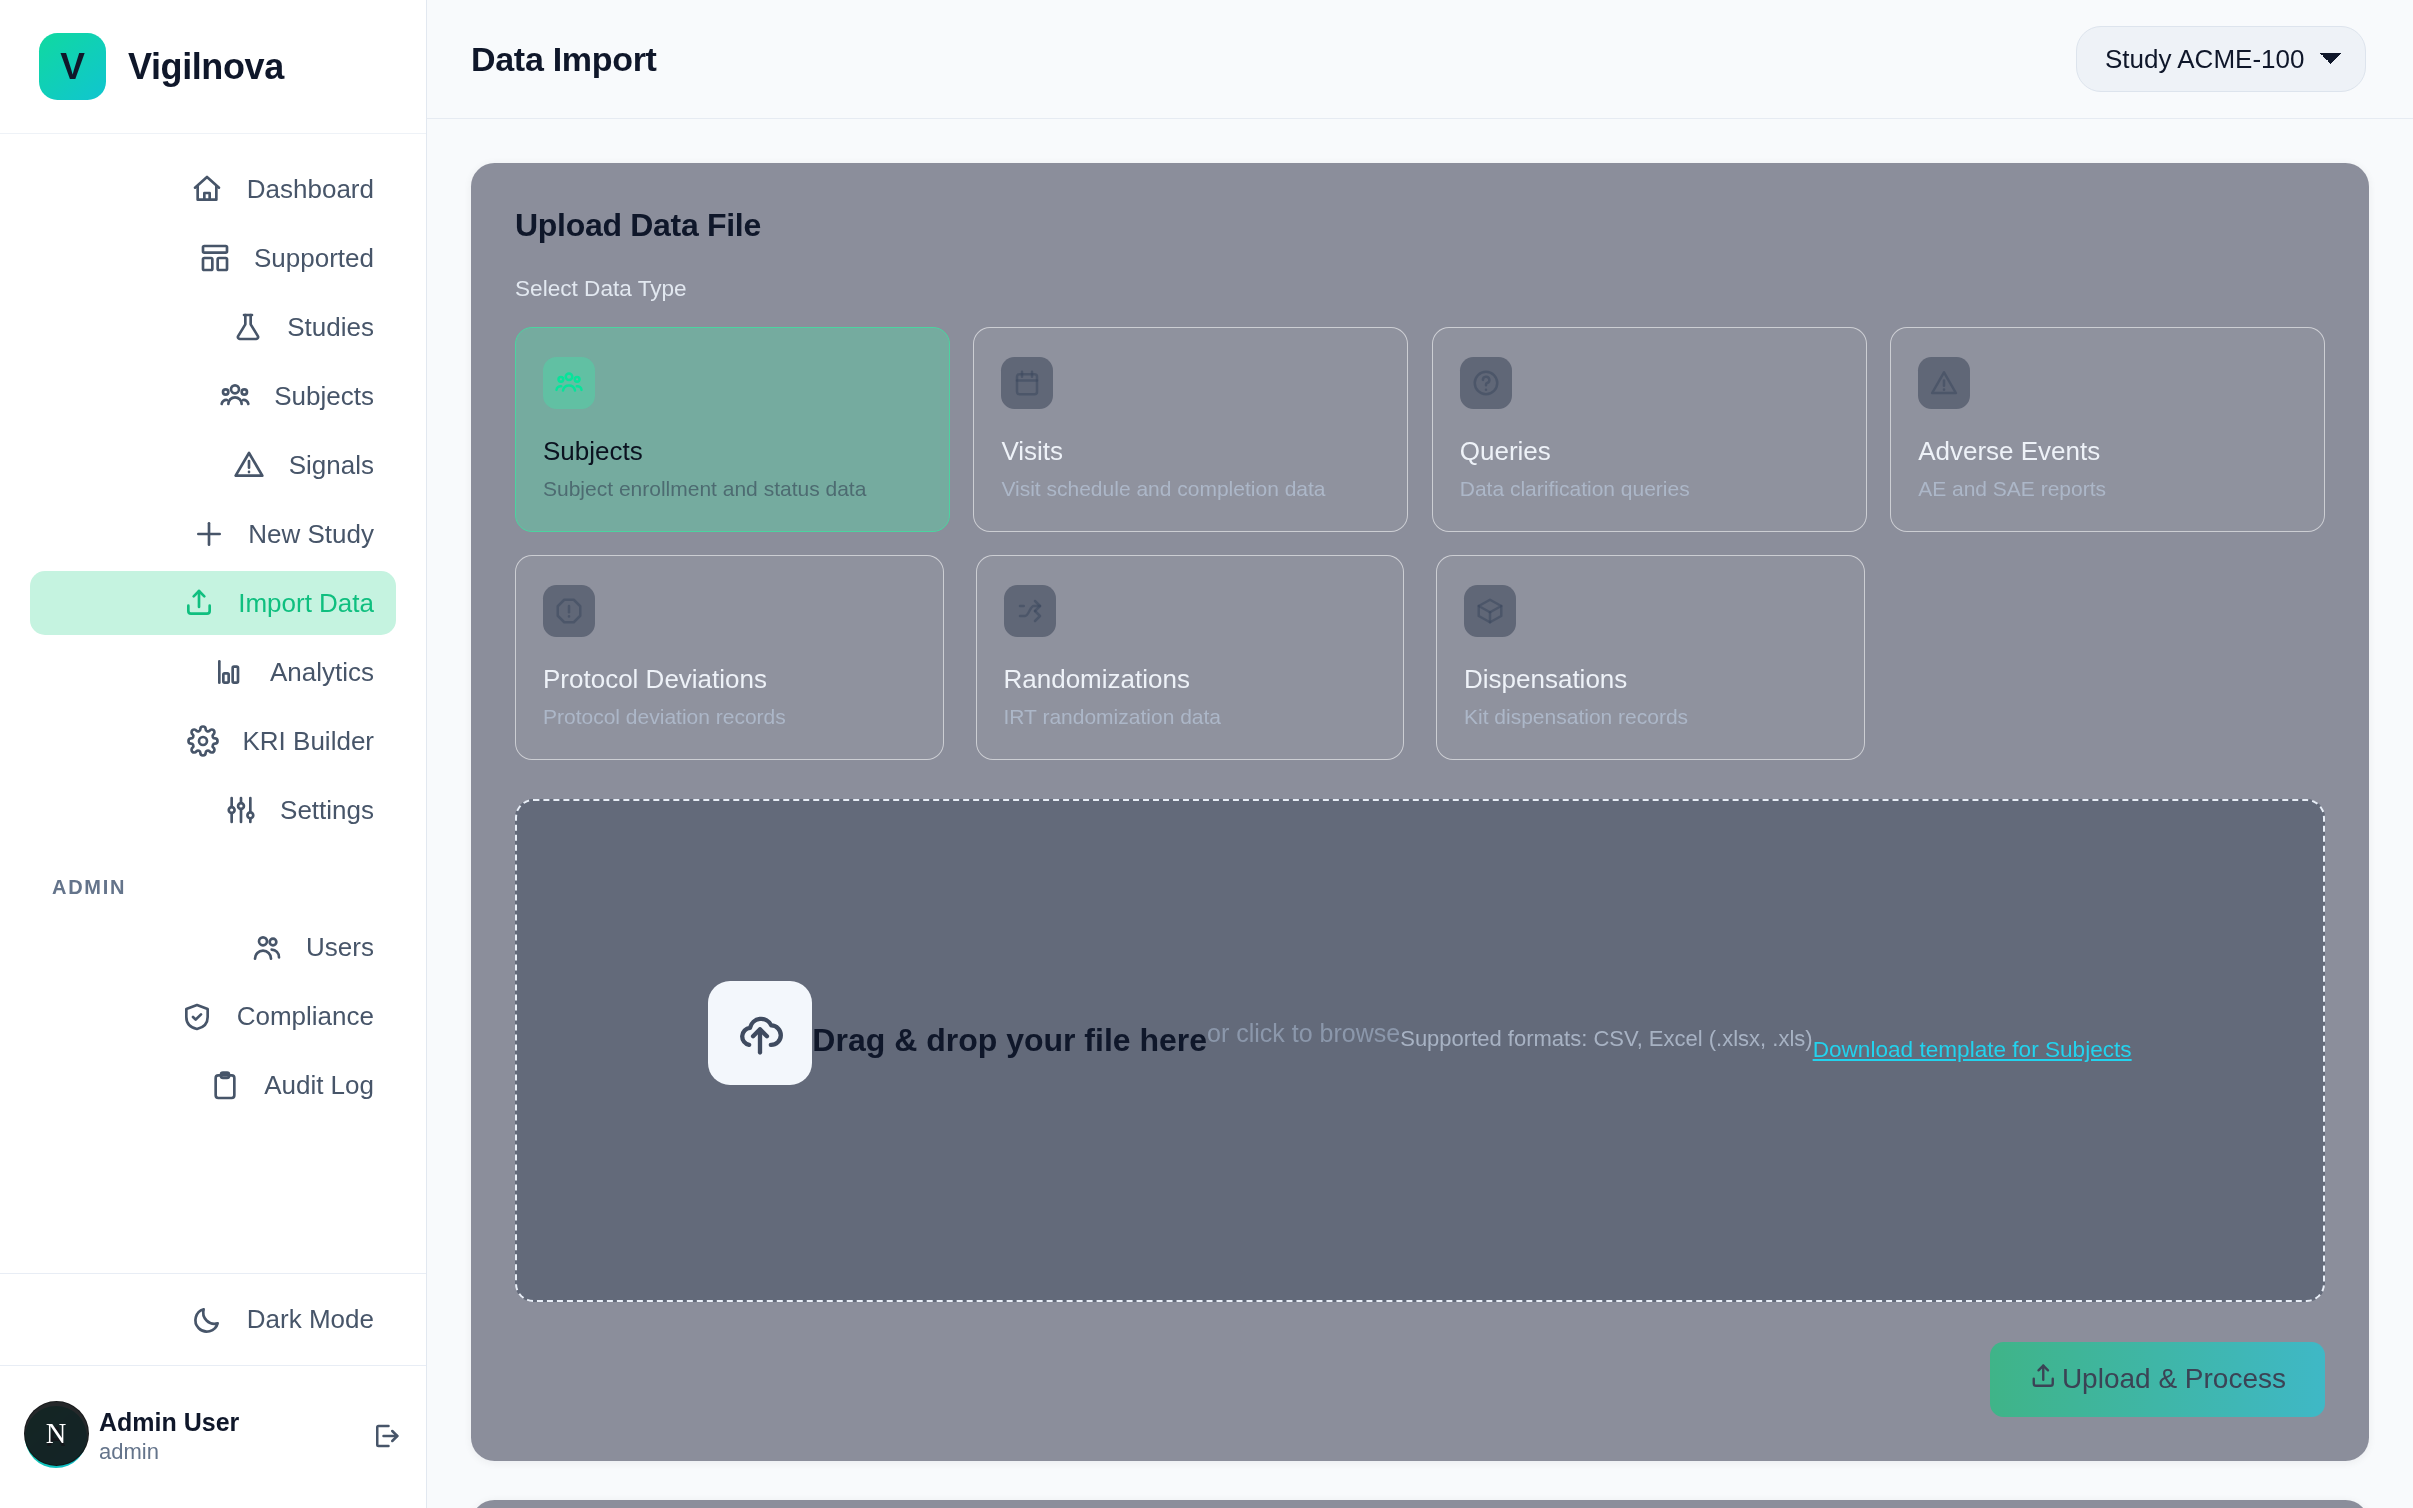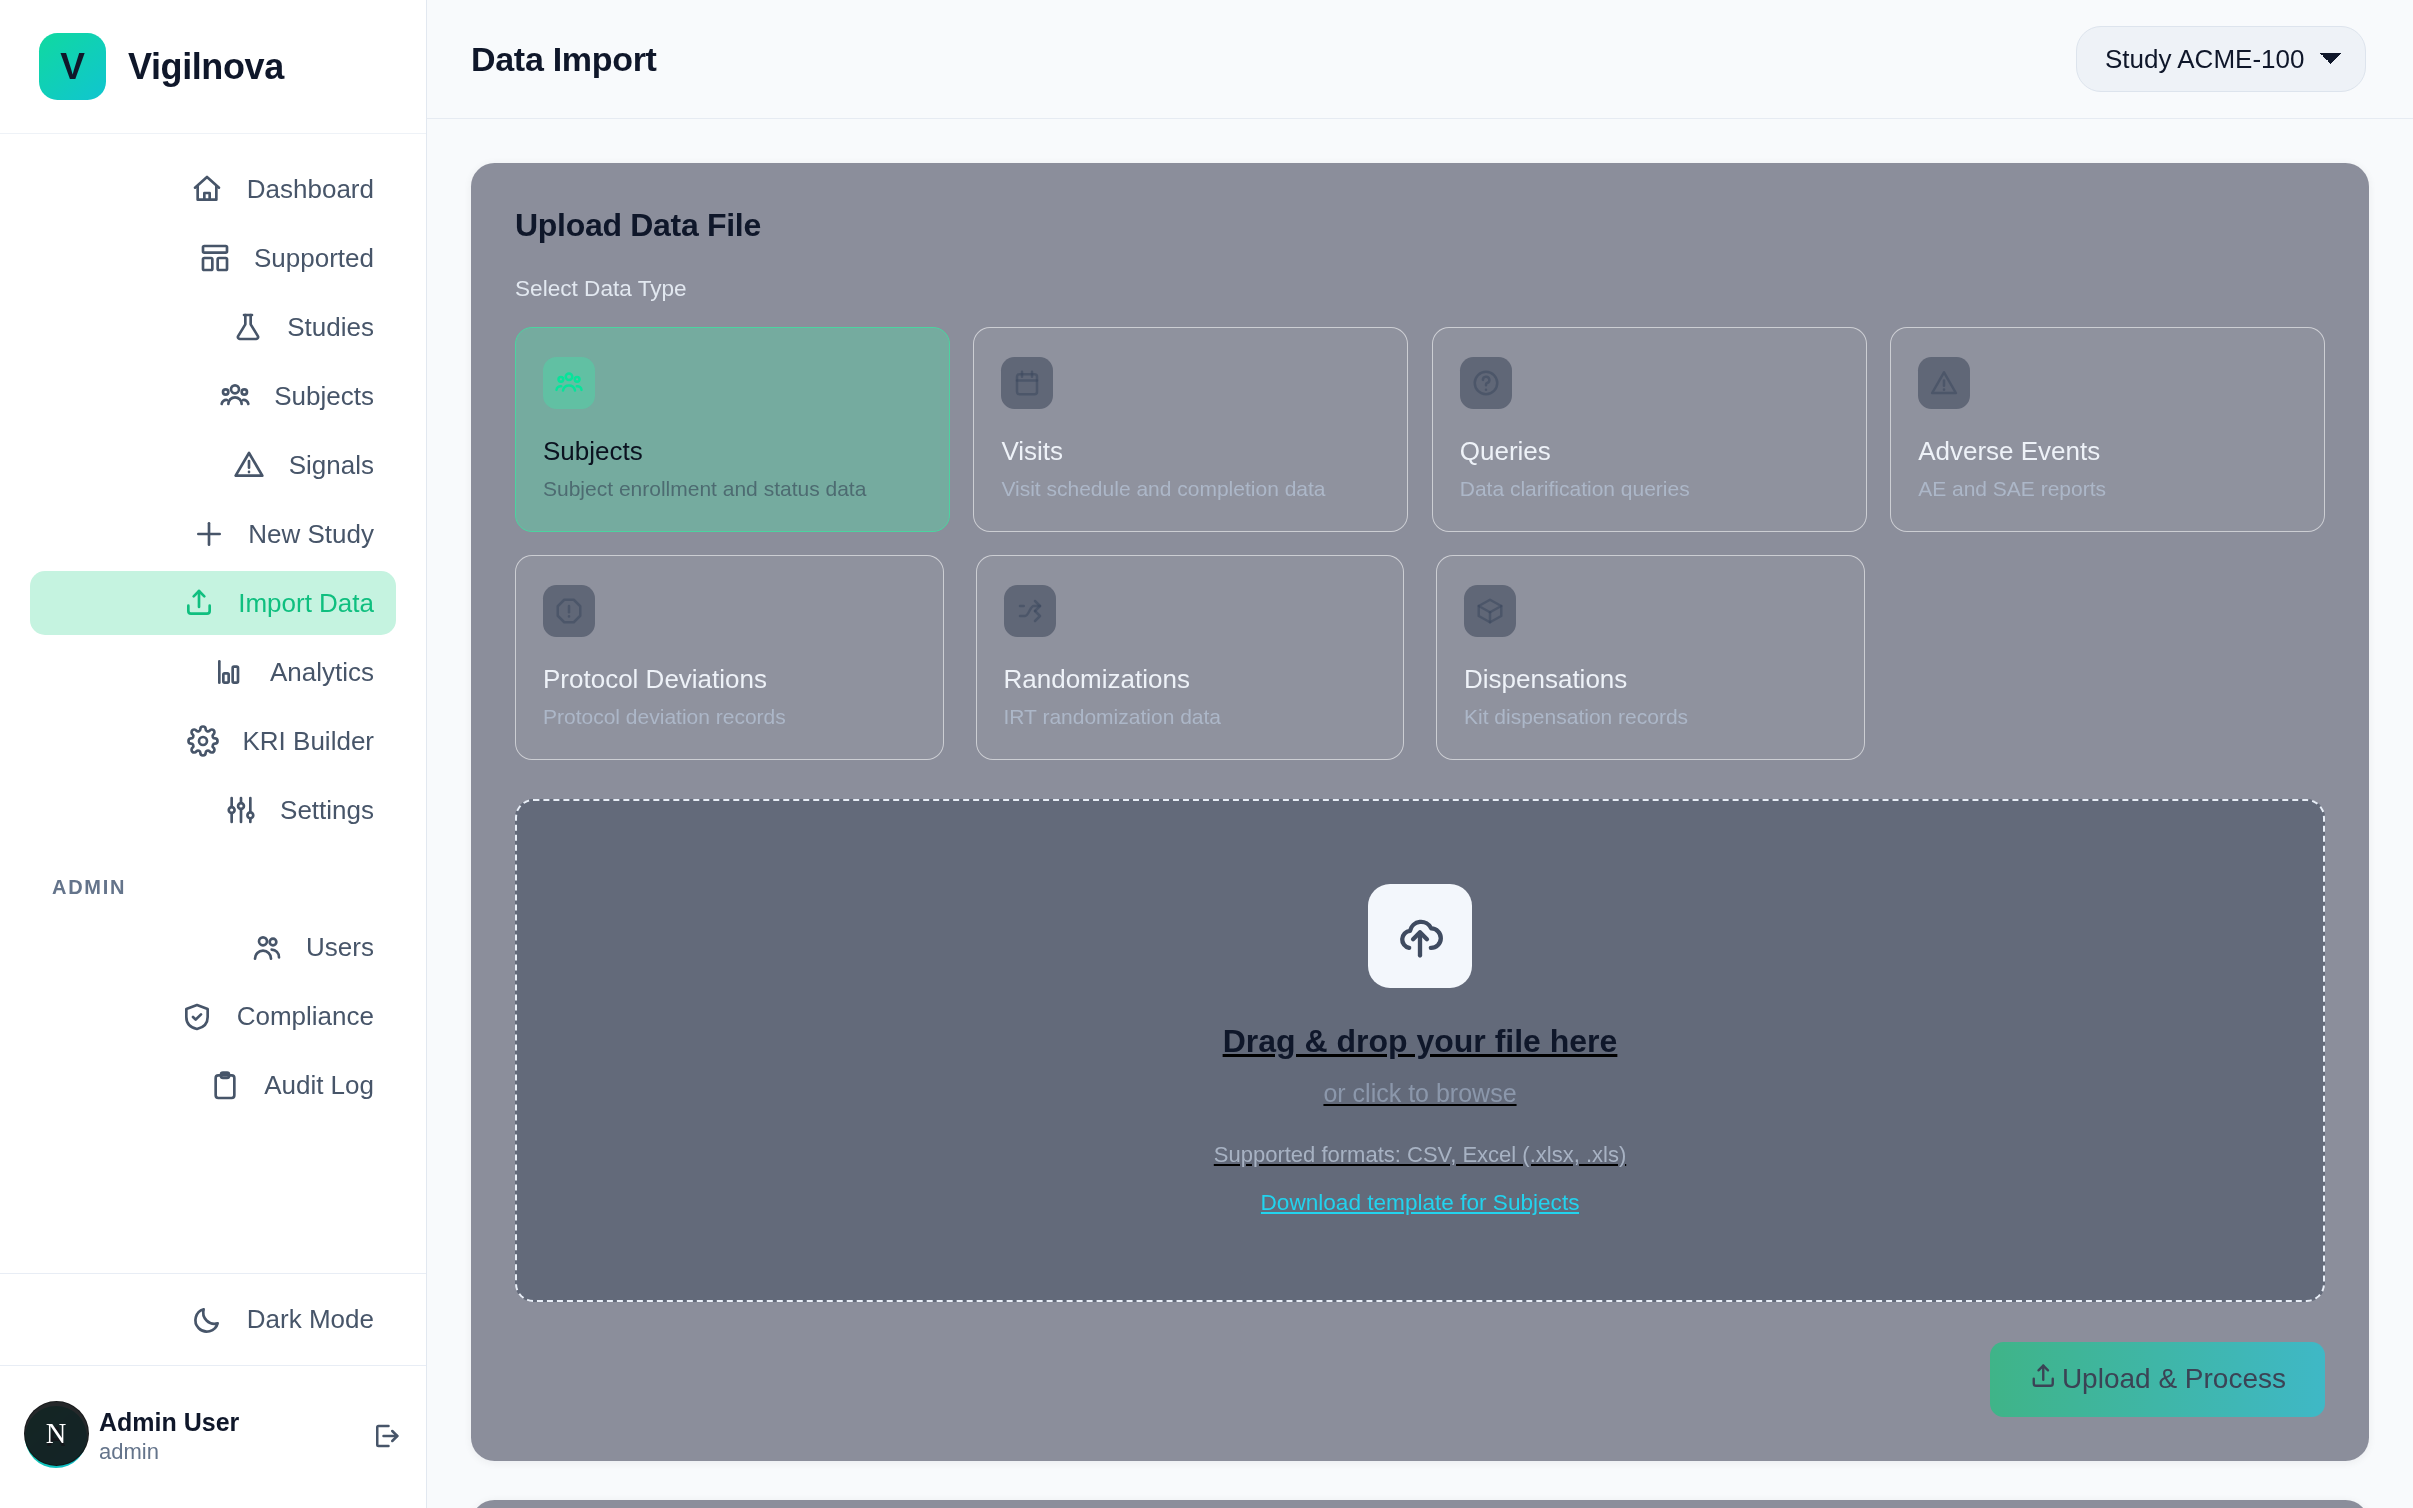--- a/index.html
+++ b/index.html
@@ -158,24 +158,23 @@
 
   .type-grid.row2 { grid-template-columns: repeat(4, 1fr); margin-top: 23.5px; gap: 32px; }
   .type-grid.row2 .spacer { visibility: hidden; }
 
   .dropzone {
     margin-top: 39px;
     border: 2.5px dashed #e8eef7;
     border-radius: 18.4px;
     background: #636a7a;
     height: 503px;
-    display: flex; flex-direction: column;
+    display: flex; flex-direction: row;
     align-items: center; justify-content: center;
     cursor: pointer;
-    text-decoration: underline;
   }
   .dz-ico {
     width: 104px; height: 104px; border-radius: 22px;
     background: #f3f7fc;
     display: flex; align-items: center; justify-content: center;
     margin-bottom: 35px;
   }
   .dz-ico svg { width: 52px; height: 52px; stroke: #3f4b60; fill: none; stroke-width: 2; stroke-linecap: round; stroke-linejoin: round; }
   .dz-main { font-size: 32px; font-weight: bold; color: #0f172a; margin-bottom: 18.4px; }
   .dz-sub { font-size: 25px; color: rgba(200,220,245,.40); margin-bottom: 34px; }

